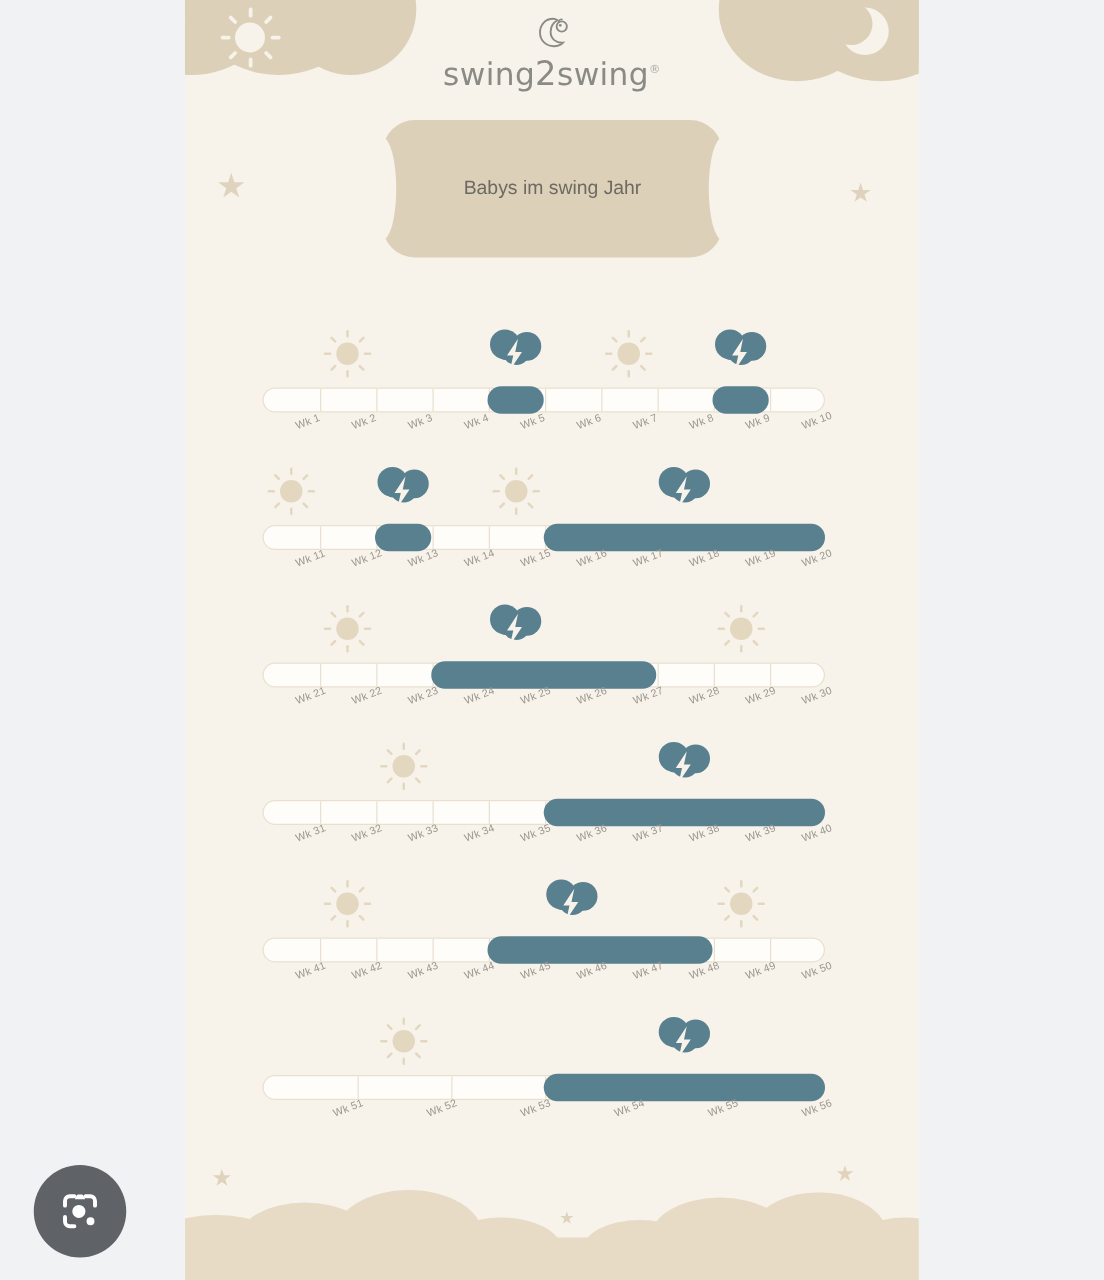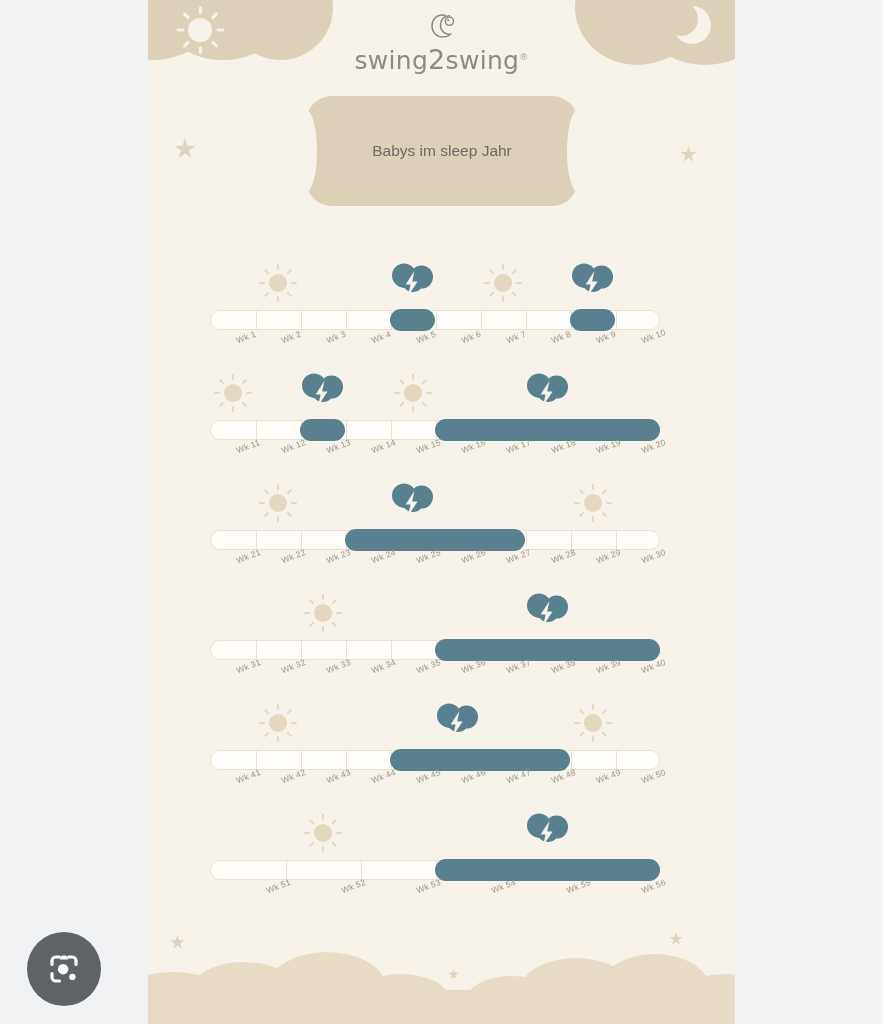--- a/index.html
+++ b/index.html
@@ -352,21 +352,21 @@
         <path d="M17.5 3 C11 3 7 8 7 14 C7 20.5 12 25 18 25 C21 25 23.5 24 25.3 22.2 C20 22.6 15.5 19 15.5 13.6 C15.5 9.6 17.6 6 21 4.2 C19.9 3.4 18.7 3 17.5 3 Z" fill="none" stroke="#8b8b86" stroke-width="1.5"></path>
         <circle cx="24.4" cy="9.2" r="4.1" fill="none" stroke="#8b8b86" stroke-width="1.5"></circle>
         <circle cx="23.2" cy="8.2" r="1.1" fill="#8b8b86"></circle>
         <path d="M22 5.6 C22 4.1 23.3 3.2 24.6 3.6" fill="none" stroke="#8b8b86" stroke-width="1.2" stroke-linecap="round"></path>
       </svg>
       <div id="brand-name"><span>swing</span><span class="two">2</span><span>swing</span><span id="brand-tm">®</span></div>
     </div>
 
     <div id="title-card">
       <div id="title-text">
-        <span>Babys im sleep Jahr</span>
+        <span>Babys im swing Jahr</span>
       </div>
     </div>
 
     <div id="rows">
         <div class="row">
           <div class="icon-layer">
             <div class="sun-icon" style="left: 48.5px;">
               <div class="core"></div>
               <div class="ray" style="transform: rotate(0deg);"></div>
               <div class="ray" style="transform: rotate(45deg);"></div>

